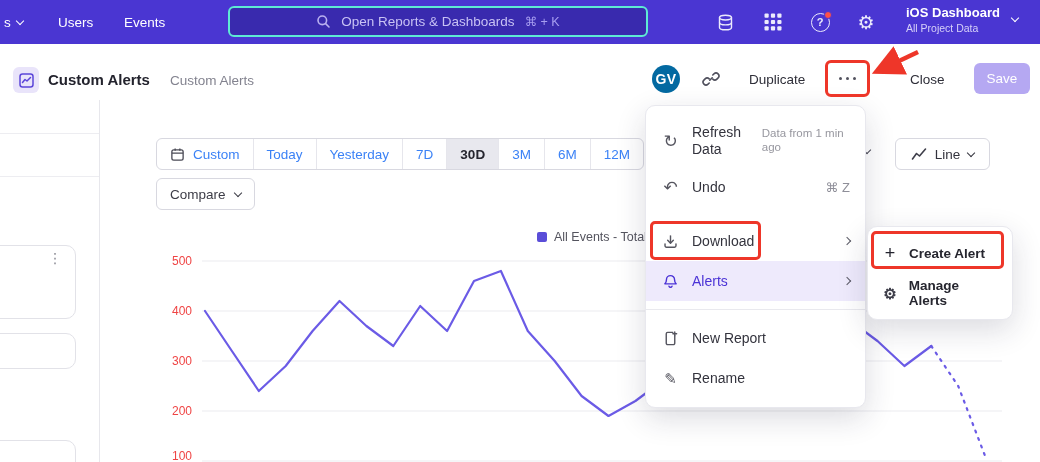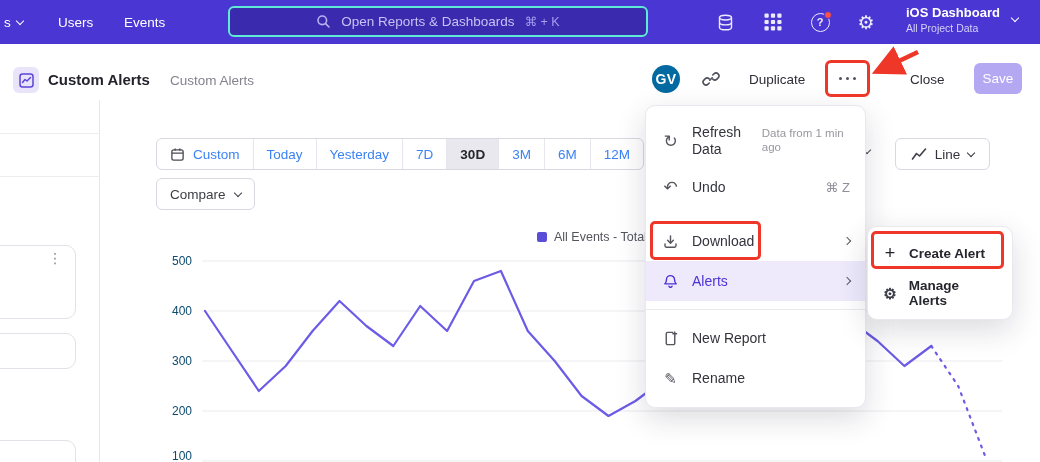--- a/index.html
+++ b/index.html
@@ -35,21 +35,21 @@
   .page-title { position: absolute; left: 48px; top: 71px; font-size: 15px; font-weight: bold; color: #23232d; }
   .breadcrumb { position: absolute; left: 170px; top: 73px; font-size: 13.5px; color: #83838f; }
   .avatar { position: absolute; left: 652px; top: 65px; width: 28px; height: 28px; border-radius: 50%;
             background: #0369a1; color: #fff; font-size: 14px; font-weight: bold; letter-spacing: .4px;
             display: flex; align-items: center; justify-content: center; cursor: pointer; text-align: center; }
   .hdr-link { position: absolute; left: 702px; top: 70px; cursor: pointer; }
   .hdr-text-btn { position: absolute; top: 72px; font-size: 13.5px; font-weight: 500; color: #2e2e38; cursor: pointer; }
   .more-btn { position: absolute; left: 826px; top: 61px; width: 43px; height: 35px; display: flex;
               align-items: center; justify-content: center; gap: 3.5px; cursor: pointer; }
   .more-btn i { width: 3.5px; height: 3.5px; border-radius: 50%; background: #52525e; }
-  .save-btn { position: absolute; left: 974px; top: 63px; width: 48px; height: 31px; background: #b5a8f2;
+  .save-btn { position: absolute; left: 974px; top: 63px; width: 56px; height: 31px; background: #b5a8f2;
               color: #fff; font-size: 13.5px; font-weight: 500; border-radius: 6px; display: flex;
               align-items: center; justify-content: center; cursor: pointer; }
 
   
   .sidebar { position: absolute; left: 0; top: 100px; width: 100px; height: 362px; border-right: 1px solid #e7e7ec; background: #fff; }
   .sb-line { position: absolute; left: 0; width: 100%; height: 1px; background: #ededf1; }
   .sb-card { position: absolute; left: -30px; width: 106px; border: 1px solid #e2e2e8; border-radius: 10px; background: #fff; }
   .kebab { position: absolute; left: 48px; top: 150px; font-size: 14px; color: #8a8a94; cursor: pointer; }
 
   
@@ -62,21 +62,21 @@
   .compare-btn { position: absolute; left: 156px; top: 178px; height: 32px; padding: 0 13px; border: 1px solid #d8d8e0;
                  border-radius: 6px; background: #fff; display: flex; align-items: center; gap: 9px;
                  font-size: 13.5px; color: #3c3c46; cursor: pointer; z-index: 6; }
   .line-btn { position: absolute; left: 895px; top: 138px; height: 32px; width: 95px; border: 1px solid #d8d8e0;
               border-radius: 6px; background: #fff; display: flex; align-items: center; justify-content: center;
               gap: 8px; font-size: 13.5px; color: #33333d; cursor: pointer; z-index: 6; }
   .peek-chev { position: absolute; left: 864px; top: 150px; color: #4a4a55; z-index: 5; cursor: pointer; }
 
   
   .chart-svg { position: absolute; left: 0; top: 0; width: 1040px; height: 462px; z-index: 4; pointer-events: none; }
-  .ytick { position: absolute; left: 150px; width: 42px; text-align: right; font-size: 12px; color: #0c4a6e; }
+  .ytick { position: absolute; left: 150px; width: 42px; text-align: right; font-size: 12px; color: #ef4444; }
   .legend { position: absolute; left: 537px; top: 230px; display: flex; align-items: center; gap: 7px;
             font-size: 12.5px; color: #54545e; z-index: 6; }
   .legend .swatch { width: 10px; height: 10px; border-radius: 2px; background: #5a4dd8; }
 
   
   .menu { position: absolute; left: 645px; top: 105px; width: 221px; background: #fff; border: 1px solid #e8e8ee;
           border-radius: 10px; box-shadow: 0 10px 30px rgba(30,30,60,.16); z-index: 30; padding: 9px 0; }
   .menu-item { display: flex; align-items: center; gap: 12px; padding: 0 15px; height: 40px; font-size: 14px;
                font-weight: 500; color: #33333d; cursor: pointer; }
   .menu-item.tall { height: 52px; }

